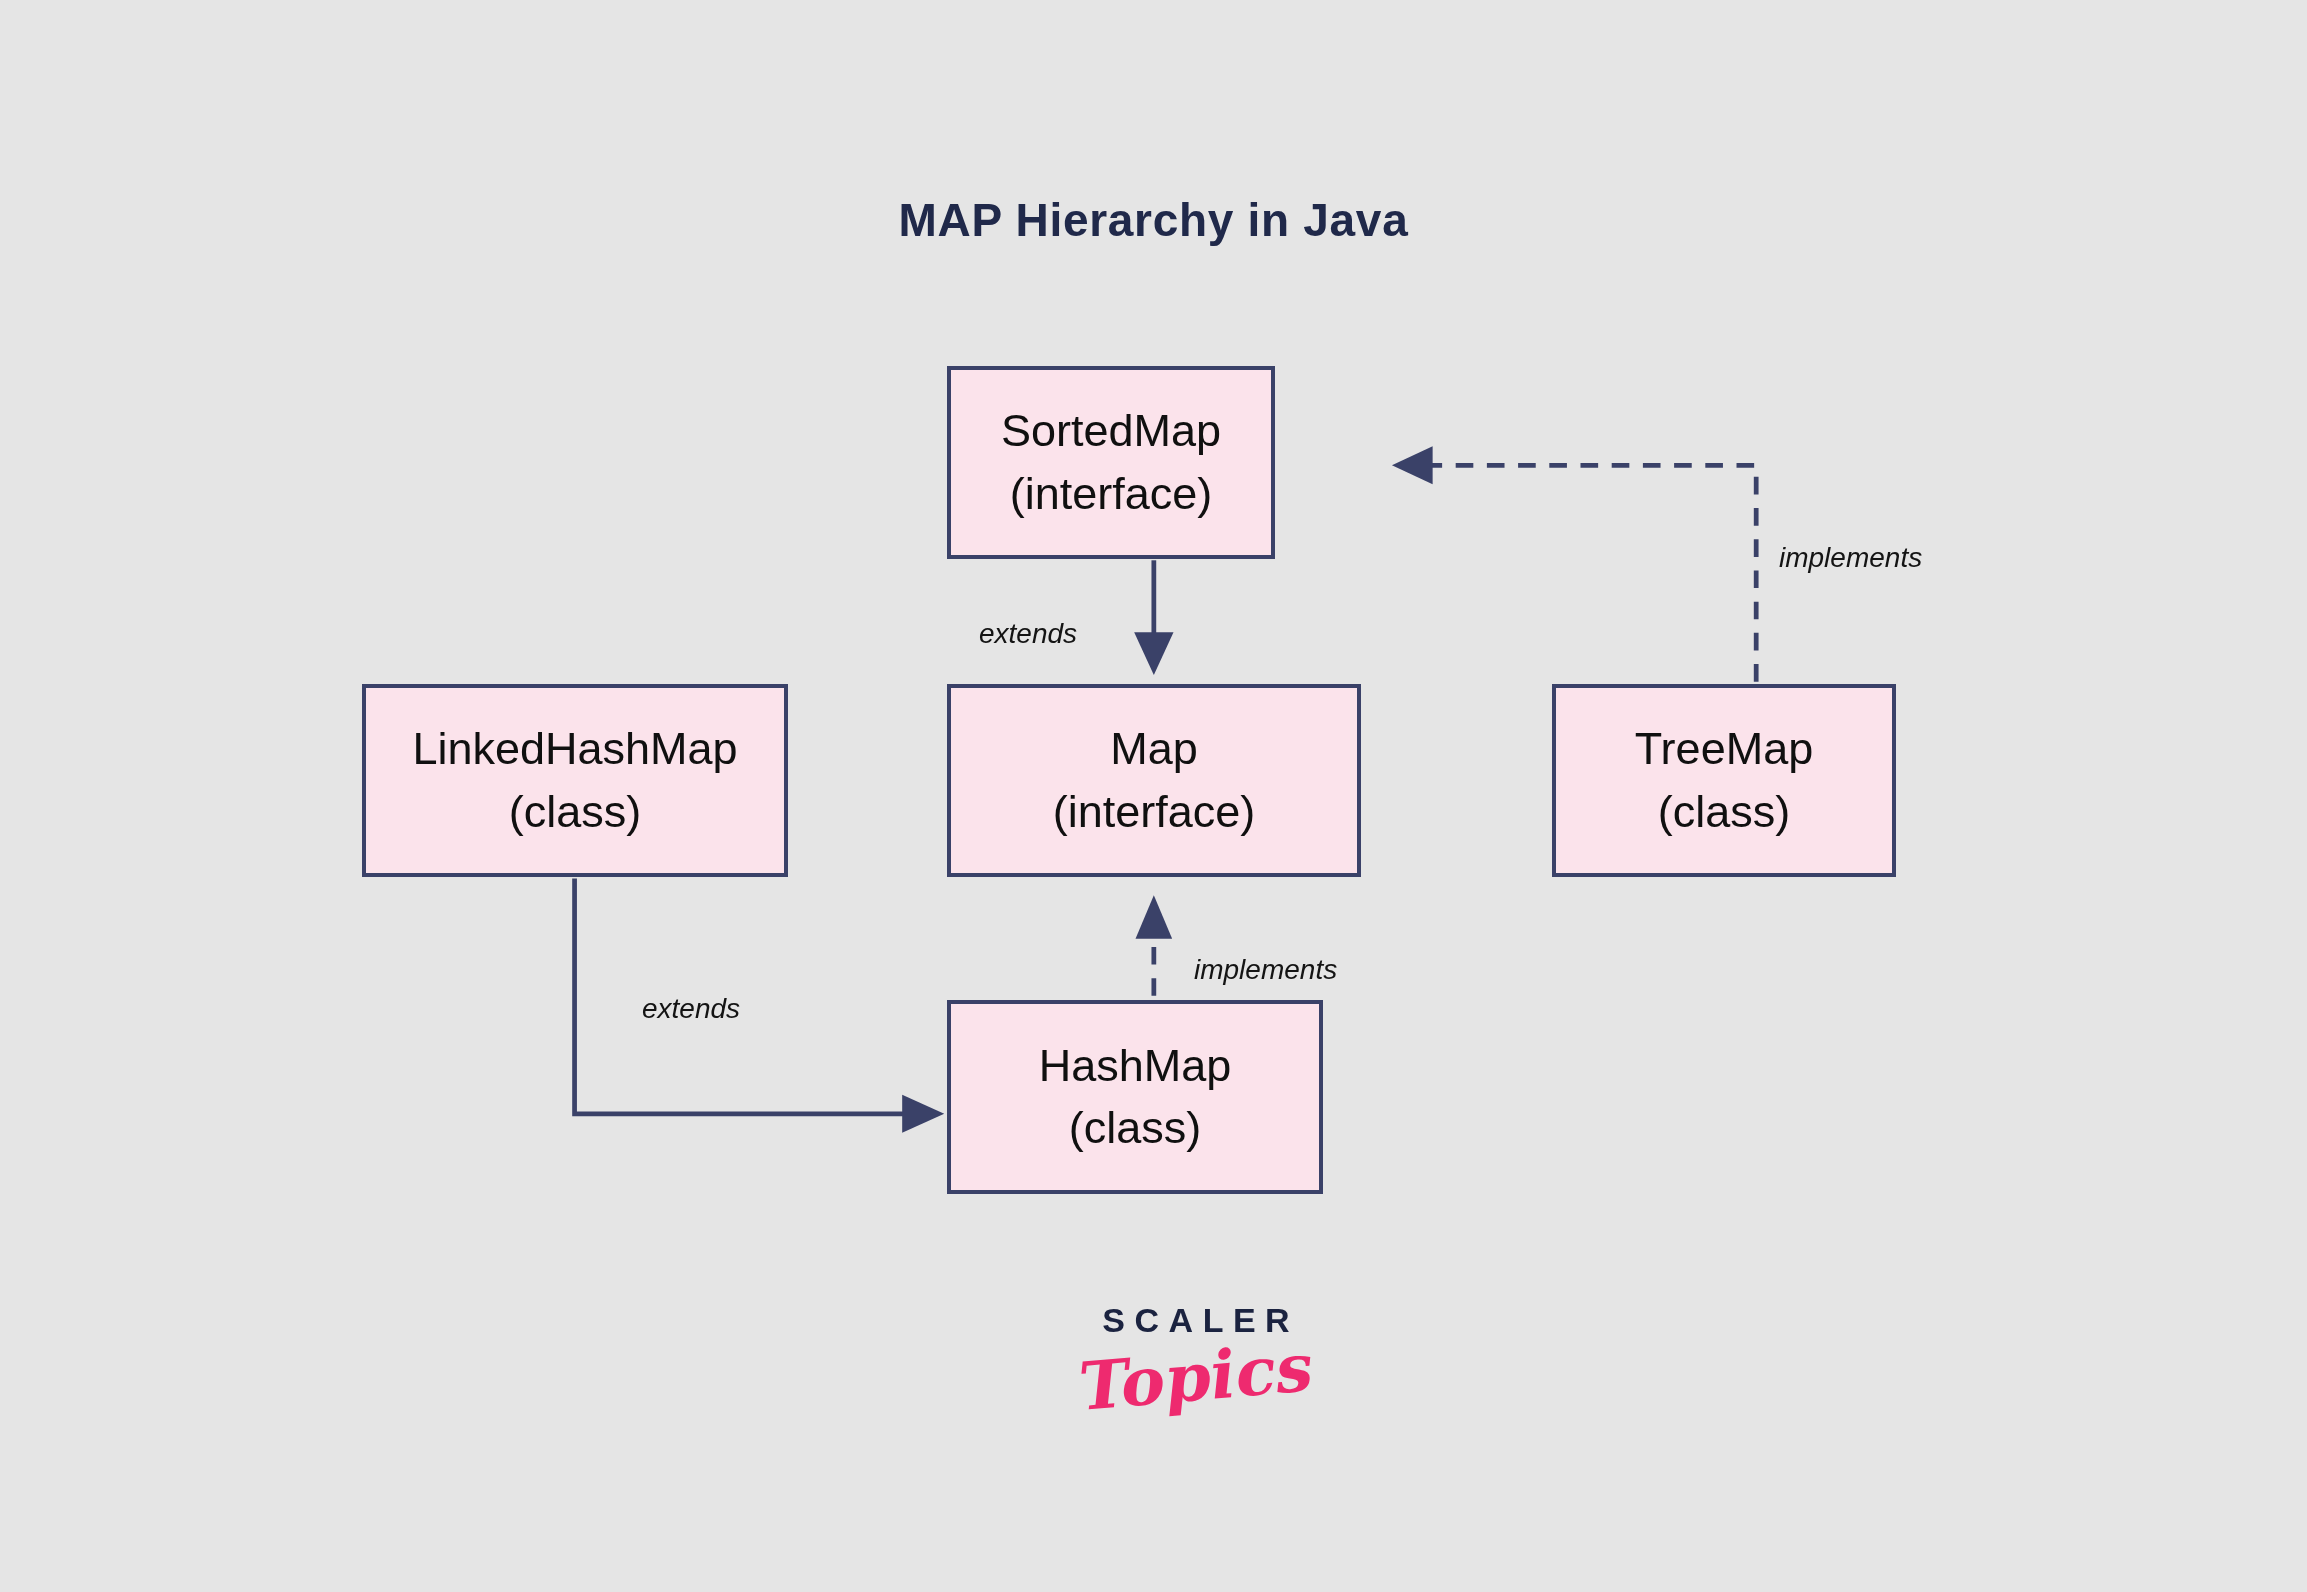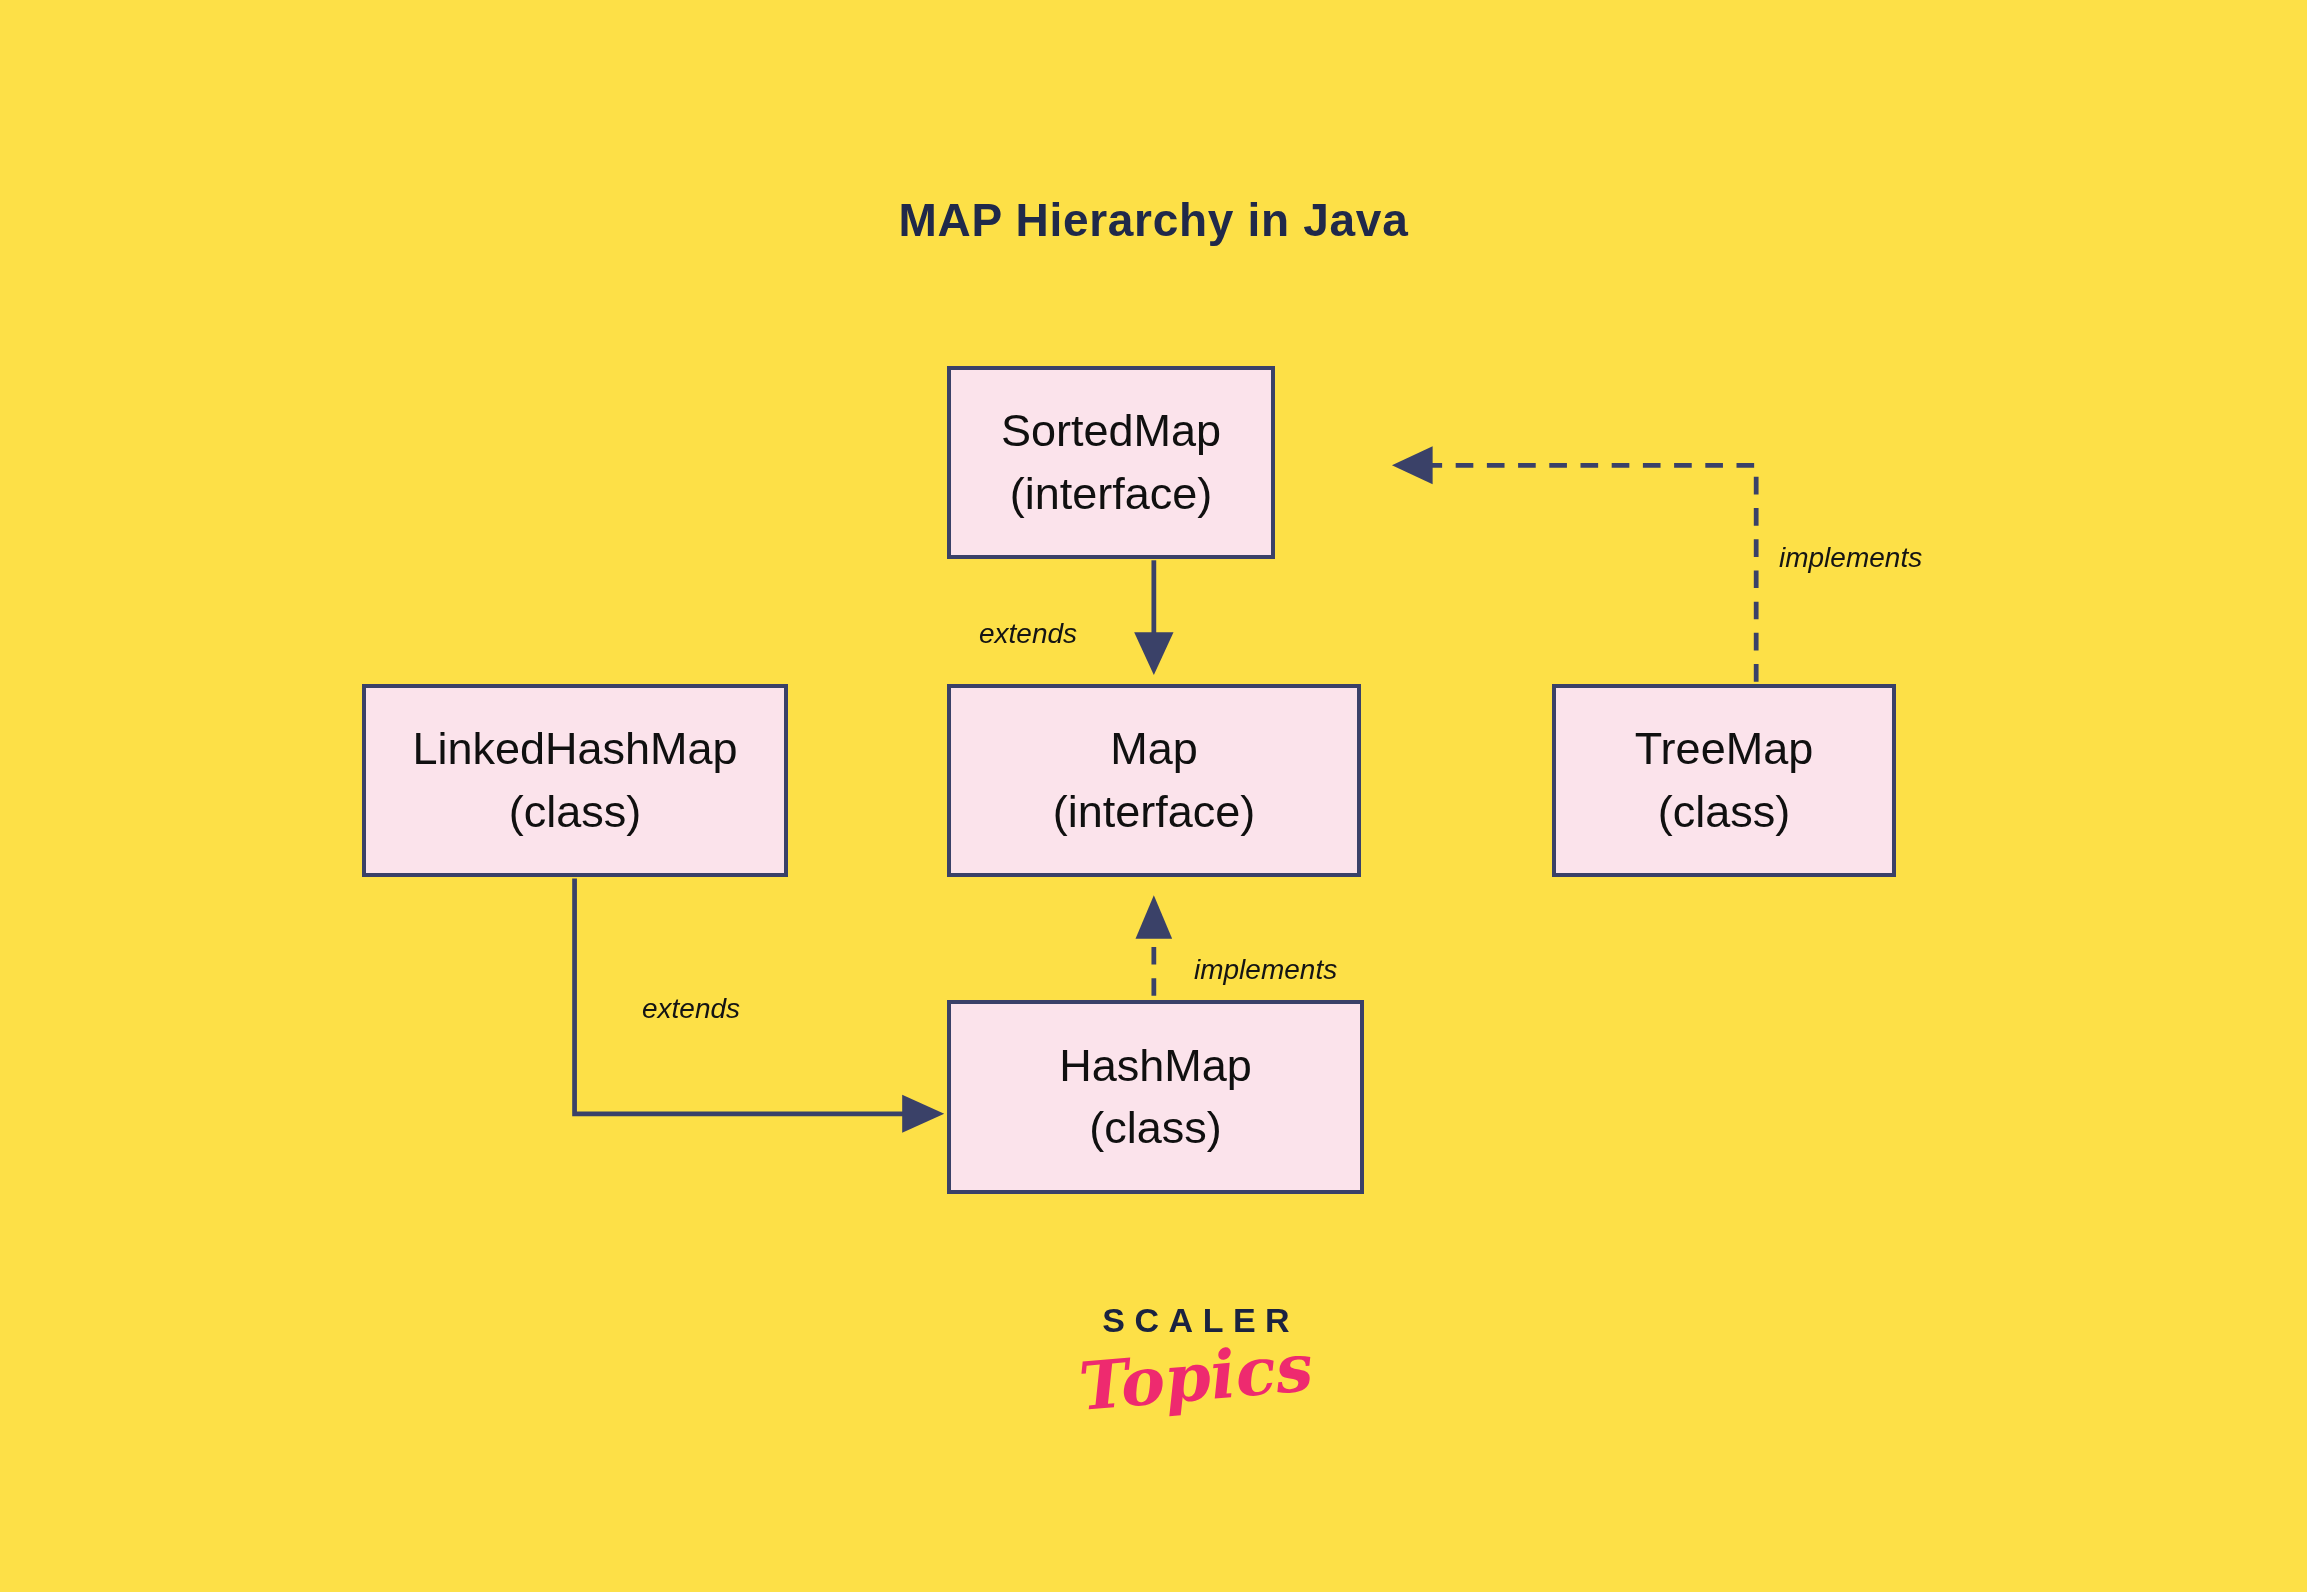--- a/index.html
+++ b/index.html
@@ -30,21 +30,21 @@
     flex-direction: column;
     align-items: center;
     justify-content: center;
     text-align: center;
     color: var(--node-text, #101010);
     font-size: 45px;
     line-height: 1.38;
   }
   #node-sortedmap     { left: 947px; top:  366px; width: 328px; height: 193px; }
   #node-map           { left: 947px; top: 684px; width: 414px; height: 193px; }
-  #node-hashmap       { left: 947px; top: 1000px; width: 417px; height: 194px; }
+  #node-hashmap       { left: 947px; top: 1000px; width: 376px; height: 194px; }
   #node-linkedhashmap { left:  362px; top: 684px; width: 426px; height: 193px; }
   #node-treemap       { left: 1552px; top: 684px; width: 344px; height: 193px; }
 
   .edge-label {
     position: absolute;
     font-size: 28px;
     font-style: italic;
     color: var(--label-text, #141414);
     white-space: nowrap;
   }
@@ -87,21 +87,21 @@
     font-weight: bold;
     font-size: 66px;
     line-height: 1.0;
     color: var(--logo-pink, #ee2a6f);
     transform: rotate(-5deg);
   }
 </style>
 </head>
 <body>
 
-<div id="canvas" style="--node-fill: #fbe3eb; --line-color: #3a4168; --title-color: #20294a; --node-text: #101010; --label-text: #141414; --logo-navy: #1b2340; --logo-pink: #ee2a6f; background: #fde047;">
+<div id="canvas" style="--node-fill: #fbe3eb; --line-color: #3a4168; --title-color: #20294a; --node-text: #101010; --label-text: #141414; --logo-navy: #1b2340; --logo-pink: #ee2a6f; background: #e5e5e5;">
 
   <div class="diagram-title">MAP Hierarchy in Java</div>
 
   <svg class="connectors" width="2307" height="1592" viewBox="0 0 3401 2347">
 
     <line class="connector-line" x1="1701" y1="826" x2="1701" y2="938"></line>
     <polygon class="arrowhead" points="1672,932 1730,932 1701,995"></polygon>
 
     <line class="connector-line connector-dashed" x1="1701" y1="1468" x2="1701" y2="1388"></line>
     <polygon class="arrowhead" points="1674,1384 1728,1384 1701,1320"></polygon>

